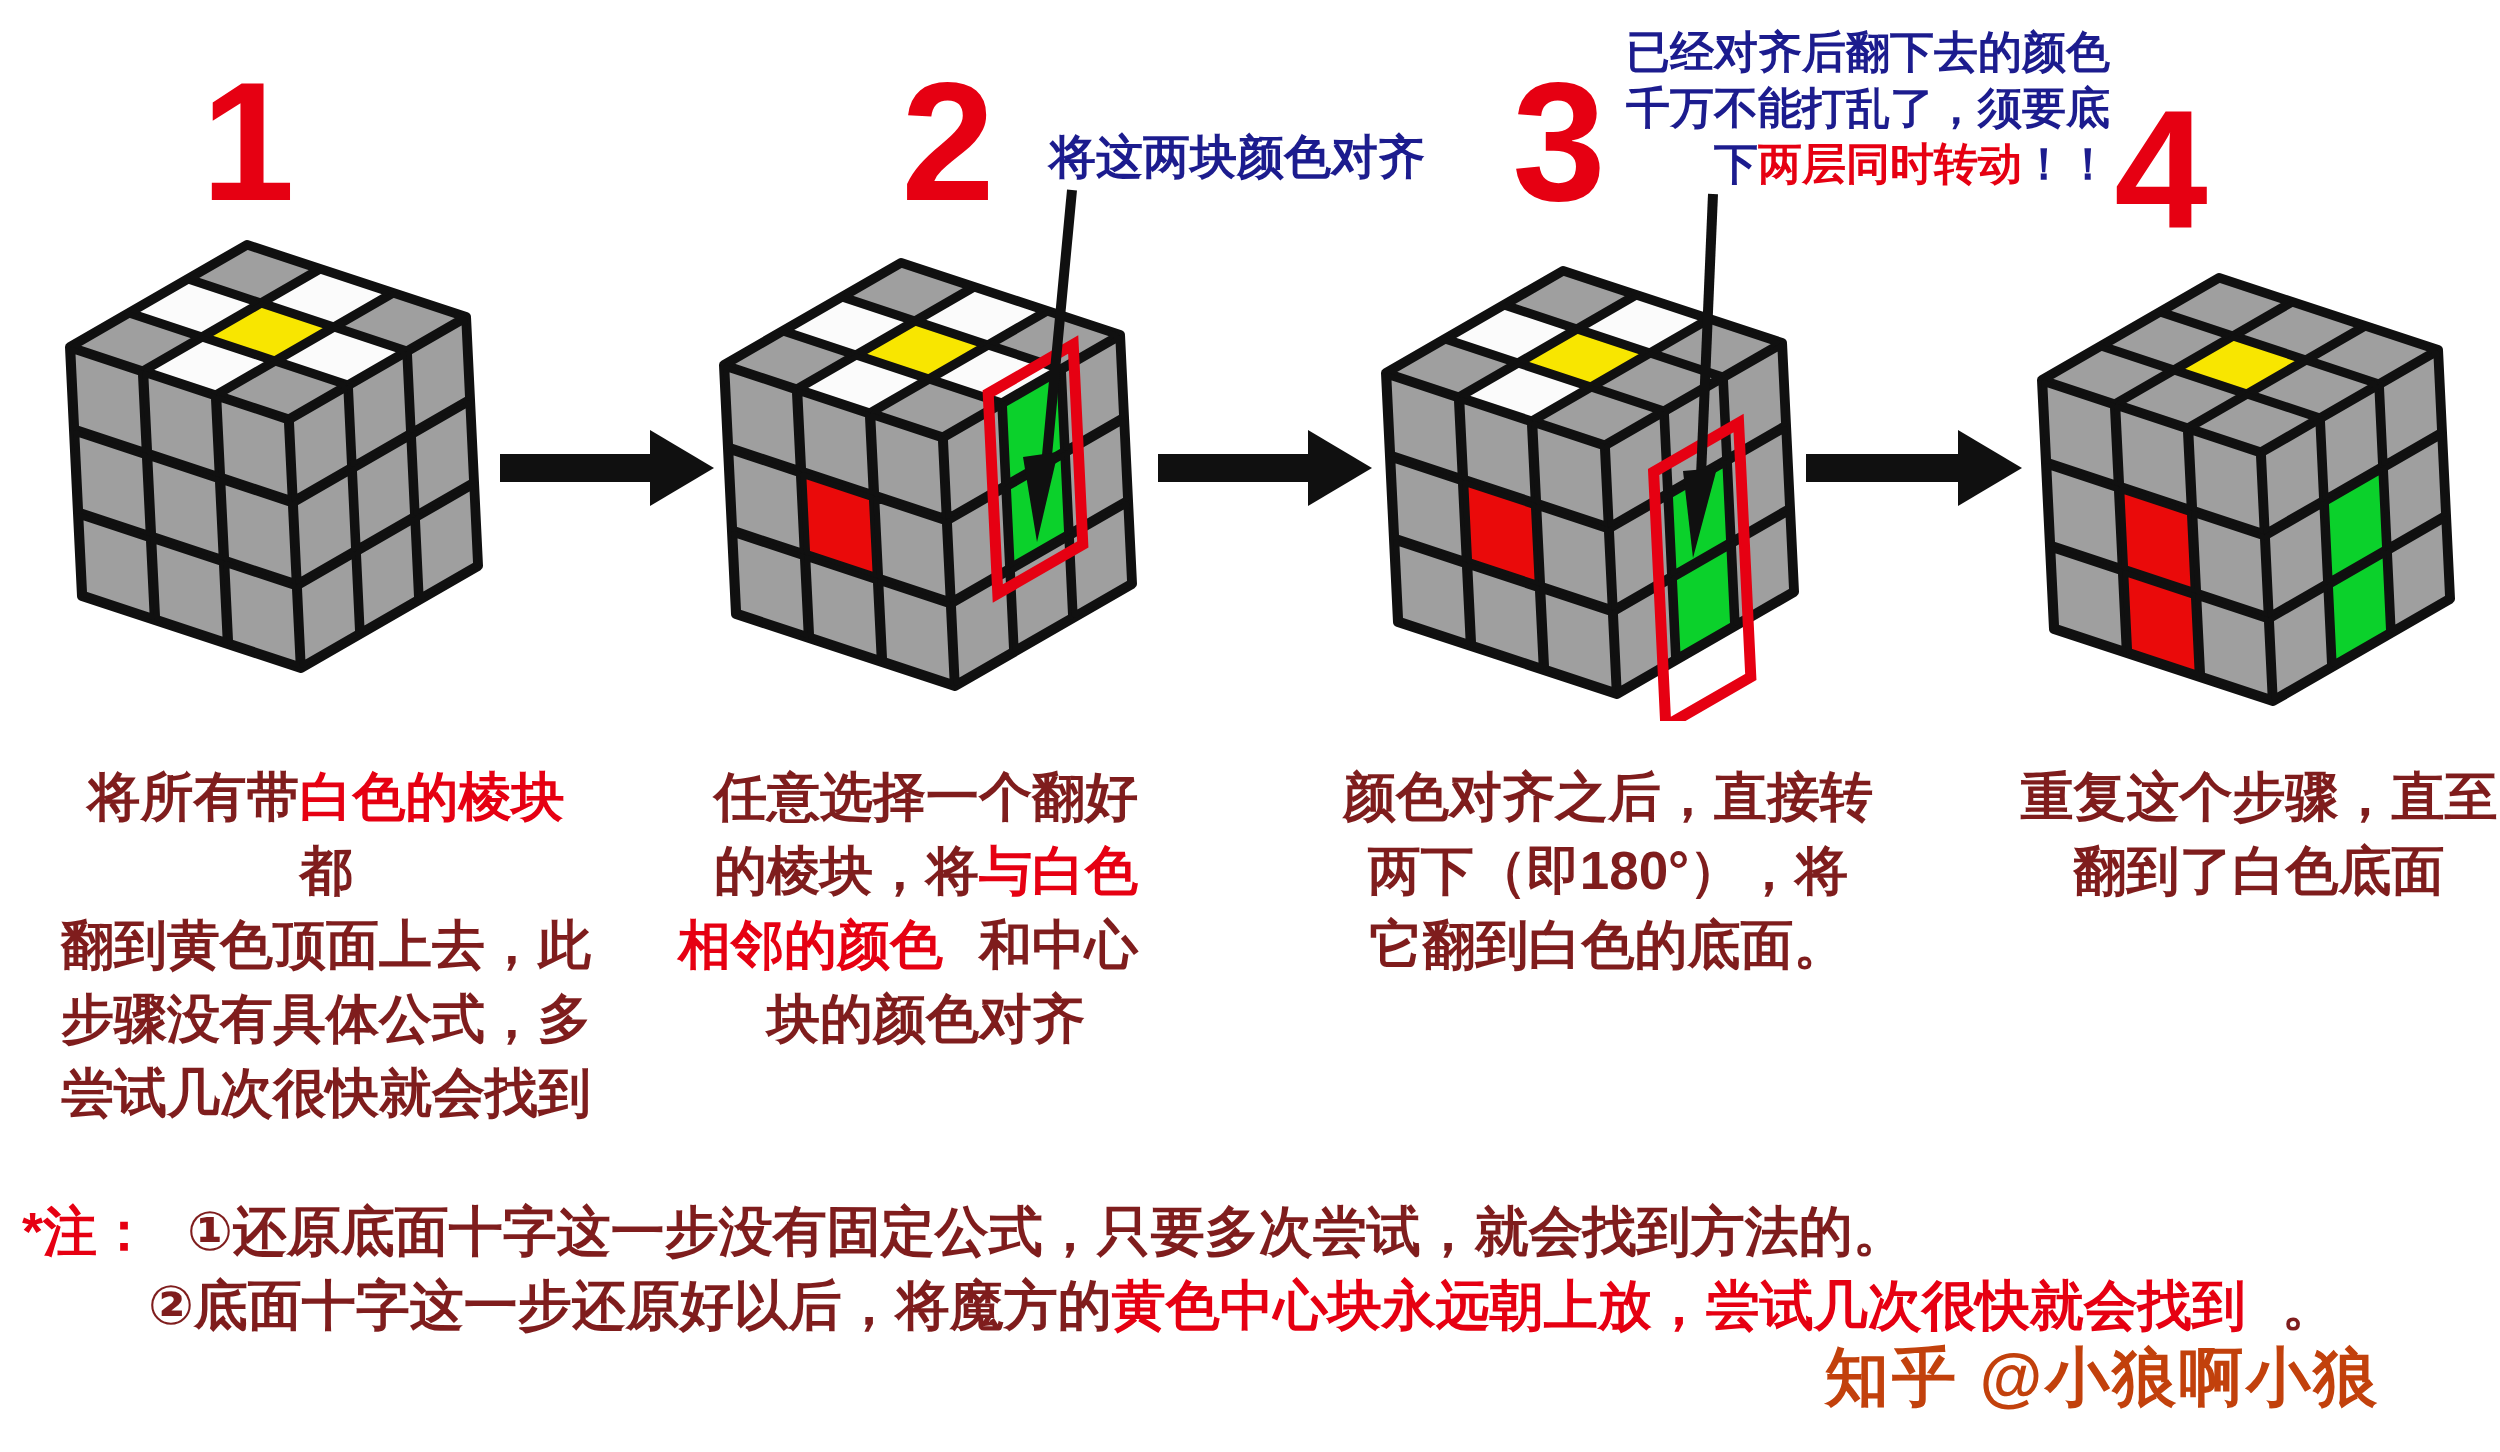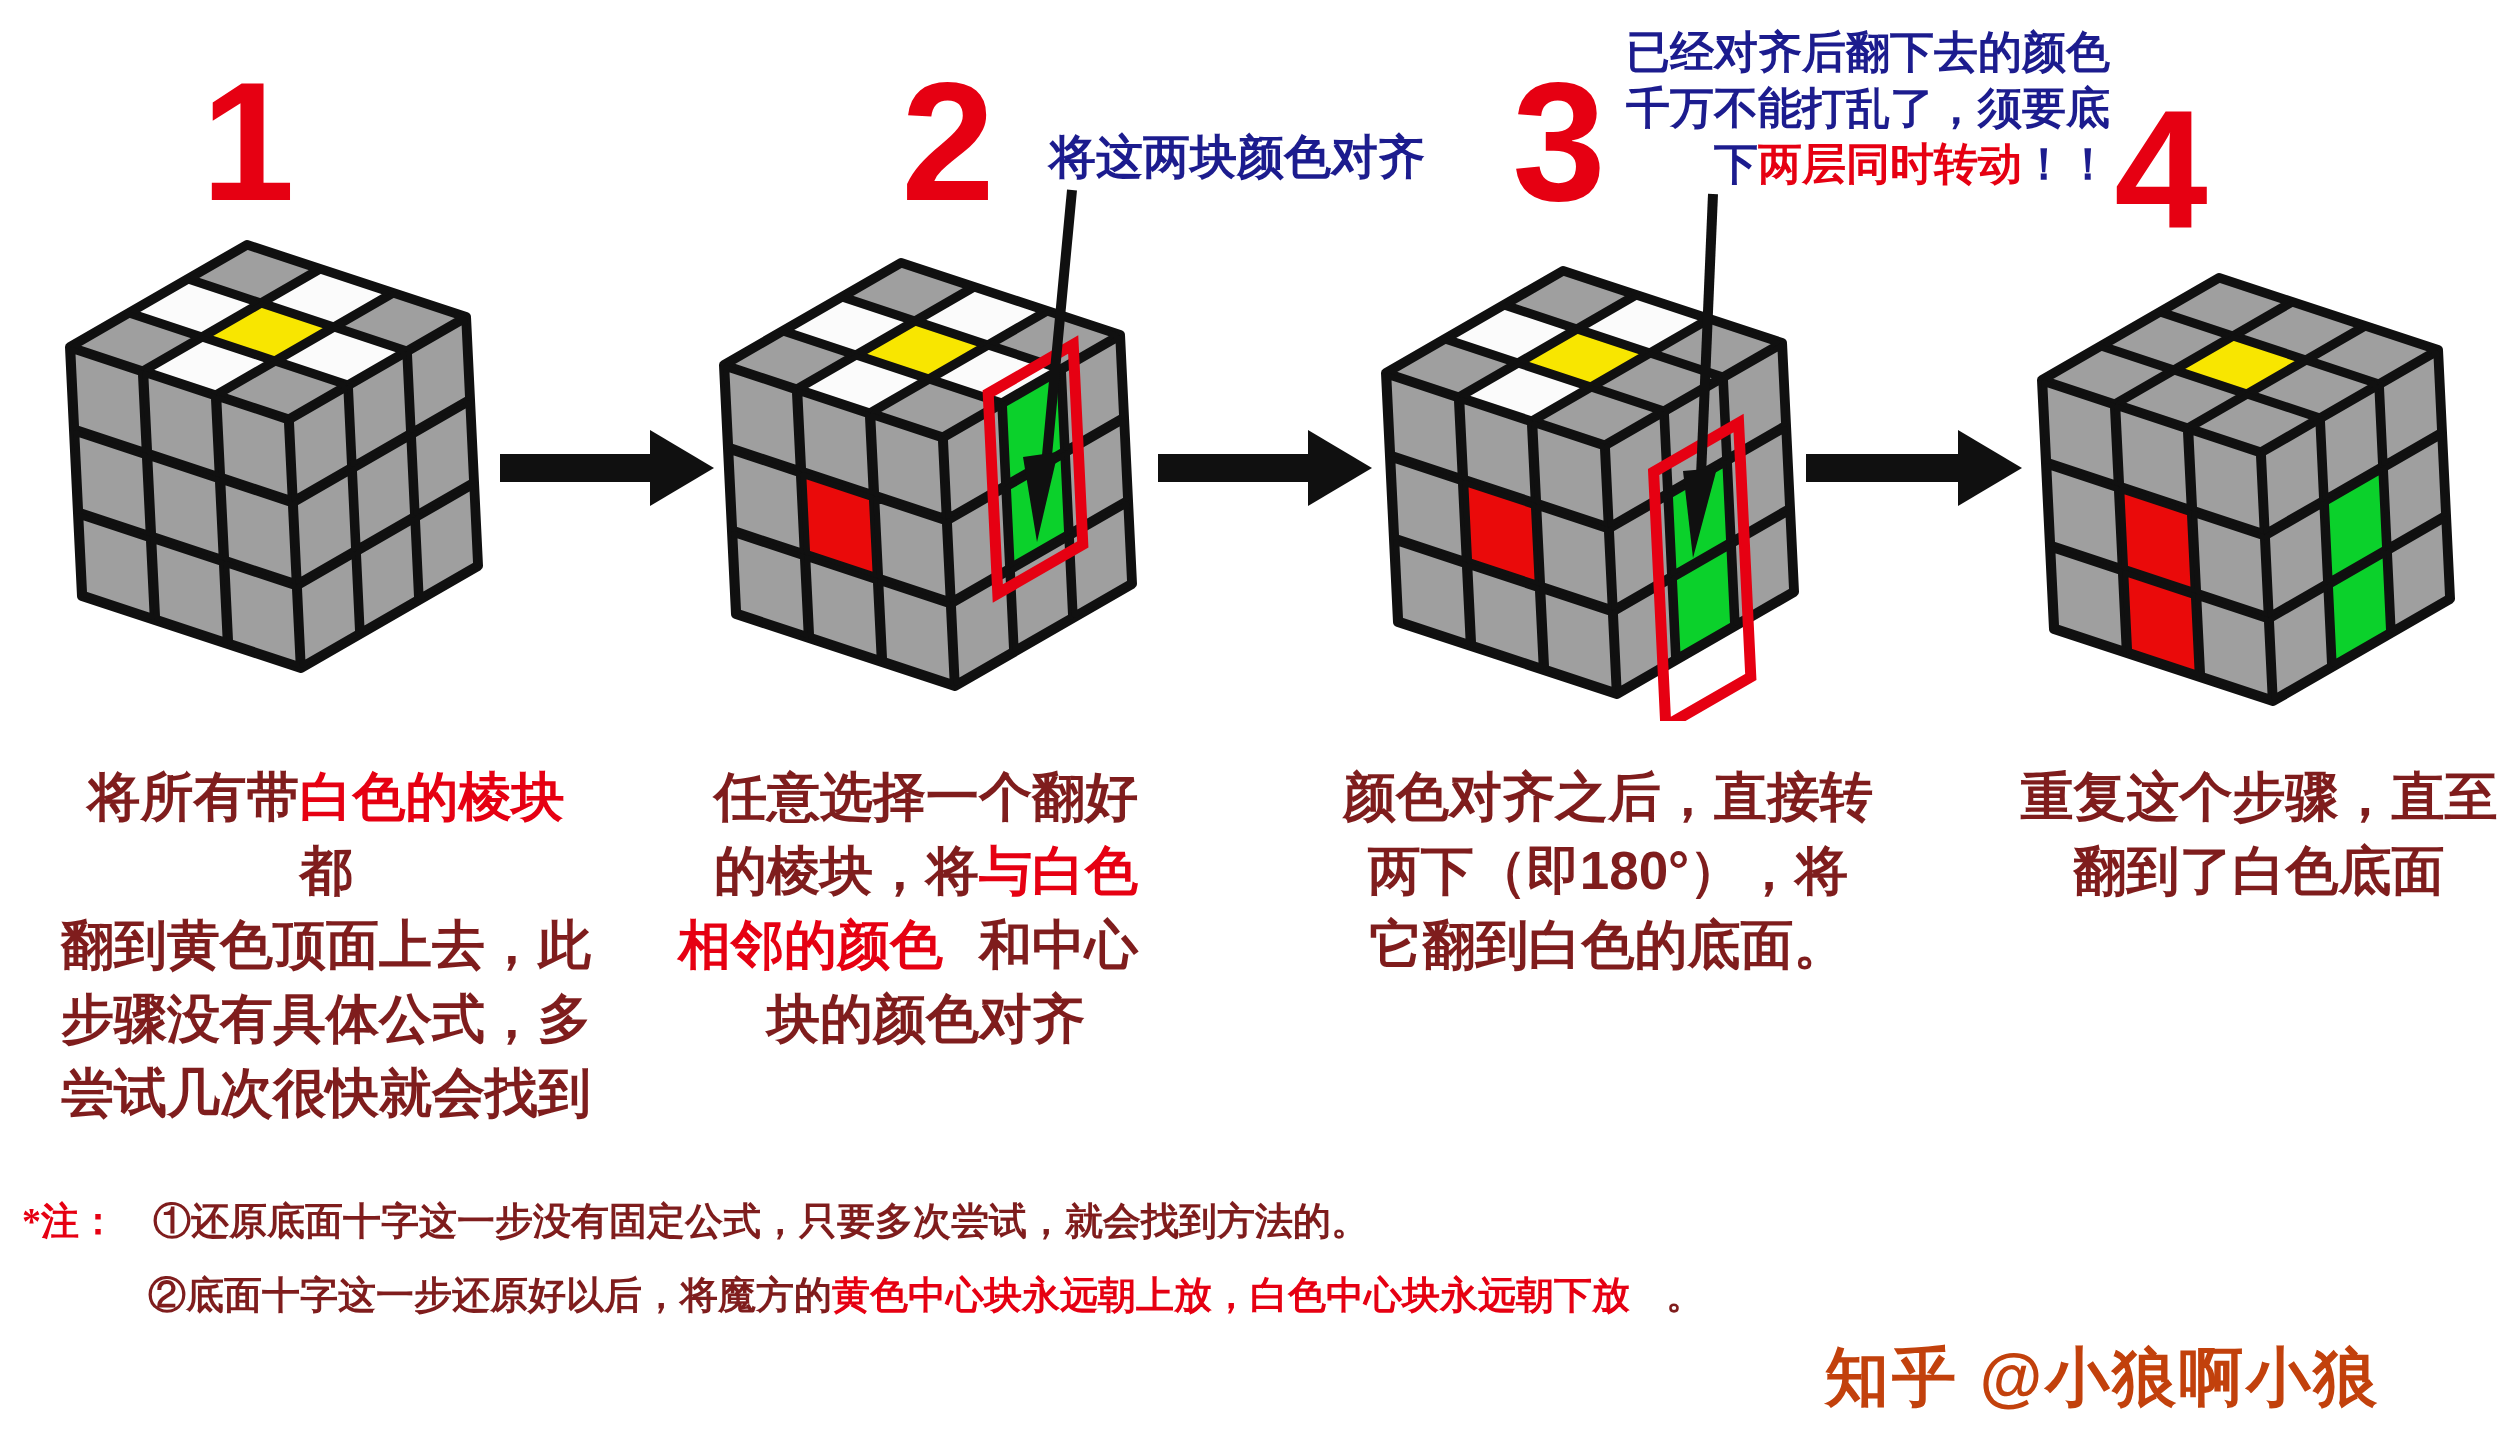--- a/index.html
+++ b/index.html
@@ -15,21 +15,21 @@
   .annotation-2{left:1005px;top:126px;width:420px;font-size:47px;}
   .annotation-3{left:1590px;top:24px;width:520px;font-size:44px;line-height:56px;}
   .step-text{
     position:absolute;top:760px;color:#000;font-weight:bold;
     font-size:53px;line-height:74px;text-align:center;
   }
   .step-text-1{left:8px;width:600px;}
   .step-text-2{left:666px;width:484px;}
   .step-text-3{left:1288px;width:604px;}
   .step-text-4{left:1983px;width:516px;}
-  .note-line{position:absolute;color:#000;font-weight:bold;font-size:38px;white-space:nowrap;font-family:Liberation Serif, serif;}
+  .note-line{position:absolute;color:#000;font-weight:bold;font-size:54px;white-space:nowrap;}
   .note-line-1{left:22px;top:1196px;}
   .note-line-2{left:112px;top:1270px;}
   .c-red{color:#e60012;}
   .c-navy{color:#1c1c8e;}
   .c-black{color:#7f1d1d;margin-left:36px;}
   .watermark{
     position:absolute;left:1825px;top:1334px;color:#c2410c;font-weight:bold;
     font-size:64px;letter-spacing:3px;white-space:nowrap;
   }
   .cube{position:absolute;width:480px;height:470px;}
@@ -214,17 +214,17 @@
       <div><span class="c-black">颜色对齐之后，直接转</span></div>
       <div><span class="c-black">两下（即180°），将</span></div>
       <div><span class="c-black">它翻到白色的底面。</span></div>
     </div>
   <div class="step-text step-text-4">
       <div><span class="c-black">重复这个步骤，直至</span></div>
       <div><span class="c-black">翻到了白色底面</span></div>
     </div>
 
   <div class="note-line note-line-1"><span class="c-red">*注：</span><span class="c-black">①还原底面十字这一步没有固定公式，只要多次尝试，就会找到方法的。</span></div>
-  <div class="note-line note-line-2"><span class="c-black">②底面十字这一步还原好以后，将魔方的</span><span class="c-red">黄色中心块永远朝上放，白色中心块永远朝下放</span><span class="c-black">。</span></div>
+  <div class="note-line note-line-2"><span class="c-black">②底面十字这一步还原好以后，将魔方的</span><span class="c-red">黄色中心块永远朝上放，尝试几次很快就会找到</span><span class="c-black">。</span></div>
 
   <div class="watermark">知乎 @小狼啊小狼</div>
 
 </div>
 
 </body></html>

